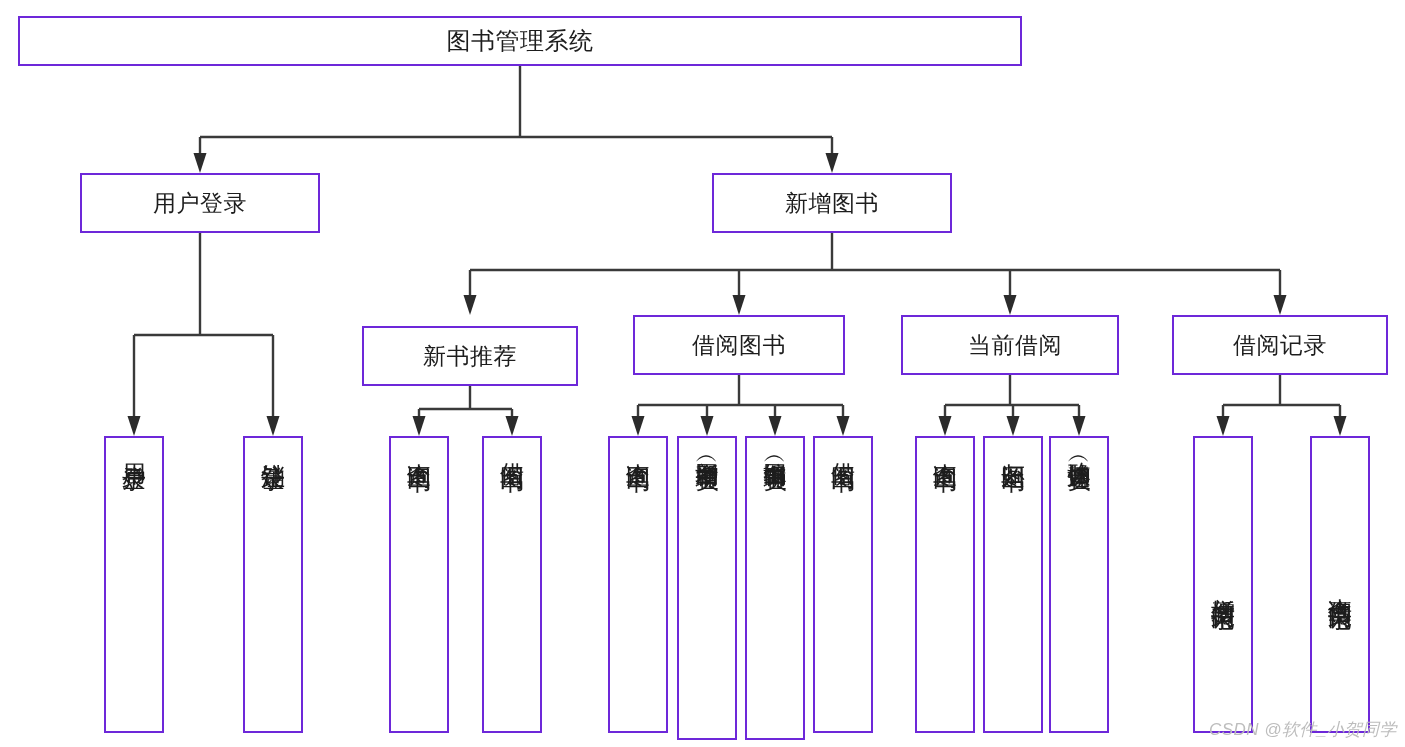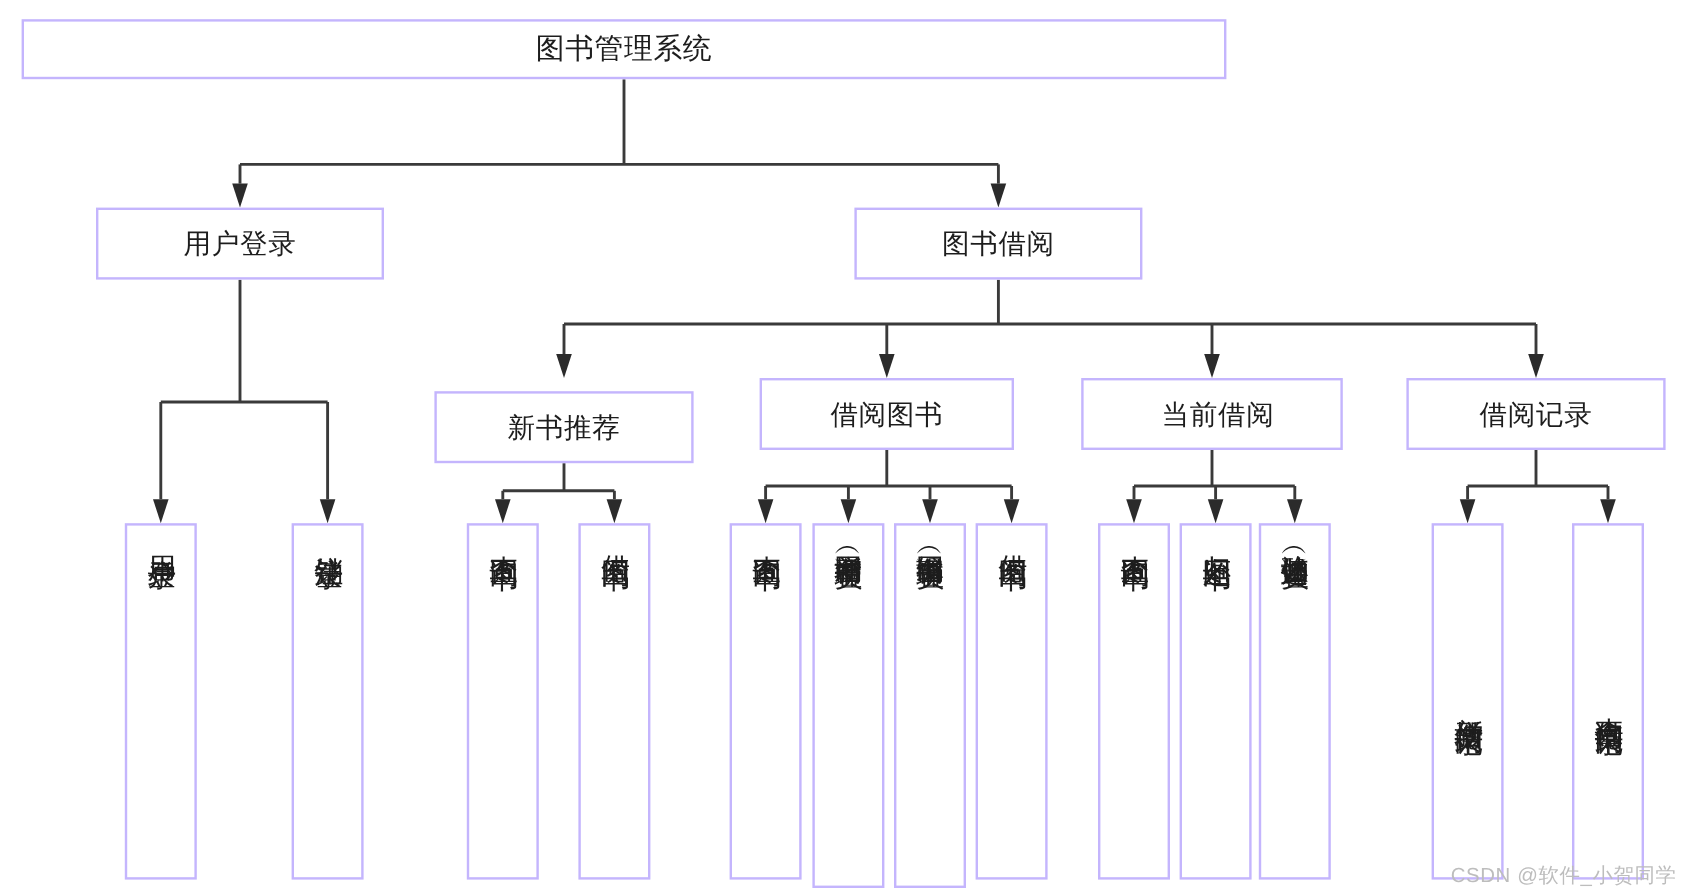--- a/index.html
+++ b/index.html
@@ -19,21 +19,21 @@
     position: absolute;
     left: 0;
     top: 0;
     width: 1405px;
     height: 747px;
   }
   .node-box {
     position: absolute;
     box-sizing: border-box;
     background: #ffffff;
-    border: 2px solid #c4b5fd;
+    border: 2px solid #6d28d9;
     display: flex;
     align-items: center;
     justify-content: center;
     overflow: hidden;
   }
   .node-label {
     color: #1d1d1d;
     line-height: 1.06;
     text-align: center;
     white-space: pre;
@@ -81,20 +81,21 @@
     fill: #2b2b2b;
   }
   #watermark {
     position: absolute;
     right: 8px;
     bottom: 6px;
     font-size: 17px;
     color: #bdbdbd;
     letter-spacing: 0.5px;
     user-select: none;
+    font-style: italic;
   }
 </style>
 </head>
 <body>
 
 <div id="diagram-root">
   <svg class="connectors" id="connector-layer" viewBox="0 0 1405 747" width="1405" height="747">
       <line x1="520" y1="66" x2="520" y2="137" class="conn-line"></line>
       <line x1="200" y1="137" x2="832" y2="137" class="conn-line"></line>
       <line x1="200" y1="137" x2="200" y2="153" class="conn-line"></line>
@@ -149,21 +150,21 @@
       <polygon points="1333.5,416 1346.5,416 1340,436" class="conn-arrow"></polygon>
     </svg>
   <div id="node-layer">
       <div class="node-box horizontal root" style="left: 18px; top: 16px; width: 1004px; height: 50px;">
         <span class="node-label">图书管理系统</span>
       </div>
       <div class="node-box horizontal" style="left: 80px; top: 173px; width: 240px; height: 60px;">
         <span class="node-label">用户登录</span>
       </div>
       <div class="node-box horizontal" style="left: 712px; top: 173px; width: 240px; height: 60px;">
-        <span class="node-label">图书借阅</span>
+        <span class="node-label">新增图书</span>
       </div>
       <div class="node-box horizontal" style="left: 362px; top: 326px; width: 216px; height: 60px;">
         <span class="node-label">新书推荐</span>
       </div>
       <div class="node-box horizontal" style="left: 633px; top: 315px; width: 212px; height: 60px;">
         <span class="node-label">借阅图书</span>
       </div>
       <div class="node-box horizontal" style="left: 901px; top: 315px; width: 218px; height: 60px; padding-left: 10px;">
         <span class="node-label">当前借阅</span>
       </div>

